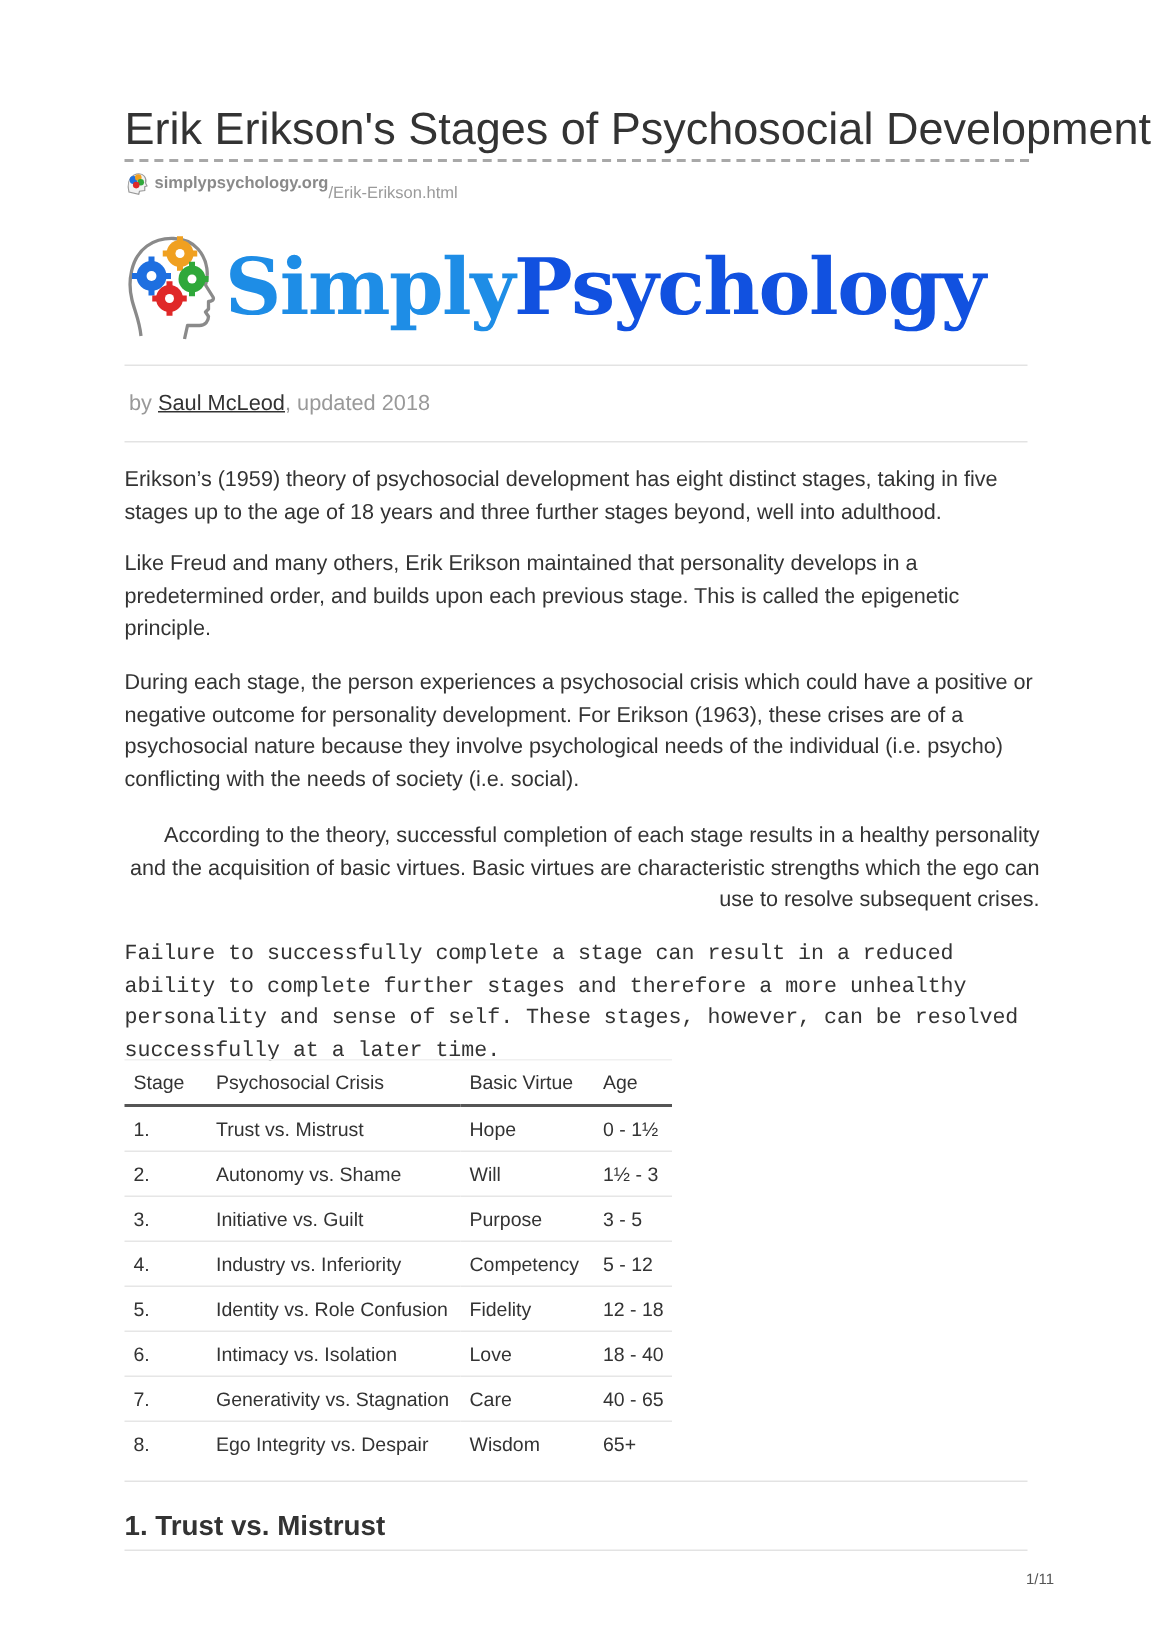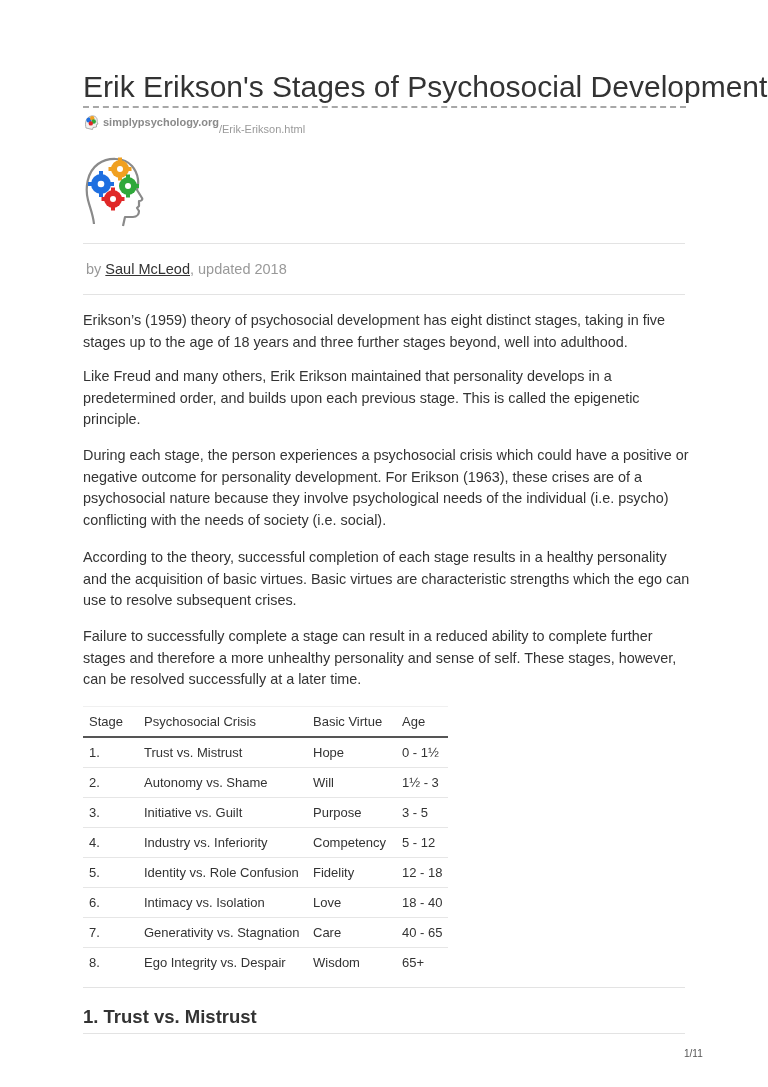--- a/index.html
+++ b/index.html
@@ -132,35 +132,36 @@
       <circle cx="29" cy="45" r="9" fill="#e02828"></circle>
       <circle cx="29" cy="45" r="3" fill="#ffffff"></circle>
       <g fill="#e02828">
         <rect x="27" y="33.5" width="4" height="4"></rect>
           <rect x="27" y="52.5" width="4" height="4"></rect>
         <rect x="17.5" y="43" width="4" height="4"></rect>
           <rect x="36.5" y="43" width="4" height="4"></rect>
       </g>
     </g>
   </svg>
+  <span class="logo-text"><span class="logo-simply">Simply</span><span class="logo-psych">Psychology</span></span>
 </div>
 
 <div class="rule" style="top:243px;"></div>
 
 <div class="byline">
   <span>by </span><a>Saul McLeod</a><span>, updated 2018</span>
 </div>
 
 <div class="rule" style="top:294px;"></div>
 
 <p class="para" style="top:310px;">Erikson’s (1959) theory of psychosocial development has eight distinct stages, taking in five stages up to the age of 18 years and three further stages beyond, well into adulthood.</p>
 <p class="para" style="top:366px;">Like Freud and many others, Erik Erikson maintained that personality develops in a predetermined order, and builds upon each previous stage. This is called the epigenetic principle.</p>
 <p class="para" style="top:445px;">During each stage, the person experiences a psychosocial crisis which could have a positive or negative outcome for personality development. For Erikson (1963), these crises are of a psychosocial nature because they involve psychological needs of the individual (i.e. psycho) conflicting with the needs of society (i.e. social).</p>
-<p class="para" style="top:547px;">According to the theory, successful completion of each stage results in a healthy personality and the acquisition of basic virtues. Basic virtues are characteristic strengths which the ego can use to resolve subsequent crises.</p>
-<p class="para" style="top:626px;">Failure to successfully complete a stage can result in a reduced ability to complete further stages and therefore a more unhealthy personality and sense of self.  These stages, however, can be resolved successfully at a later time.</p>
+<p class="para" style="top:547px;text-align:right;">According to the theory, successful completion of each stage results in a healthy personality and the acquisition of basic virtues. Basic virtues are characteristic strengths which the ego can use to resolve subsequent crises.</p>
+<p class="para" style="top:626px;font-family:Liberation Mono, monospace;">Failure to successfully complete a stage can result in a reduced ability to complete further stages and therefore a more unhealthy personality and sense of self.  These stages, however, can be resolved successfully at a later time.</p>
 
 <table class="stages">
   <thead>
     <tr>
       <th class="c1">Stage</th>
       <th class="c2">Psychosocial Crisis</th>
       <th class="c3">Basic Virtue</th>
       <th class="c4">Age</th>
     </tr>
   </thead>

